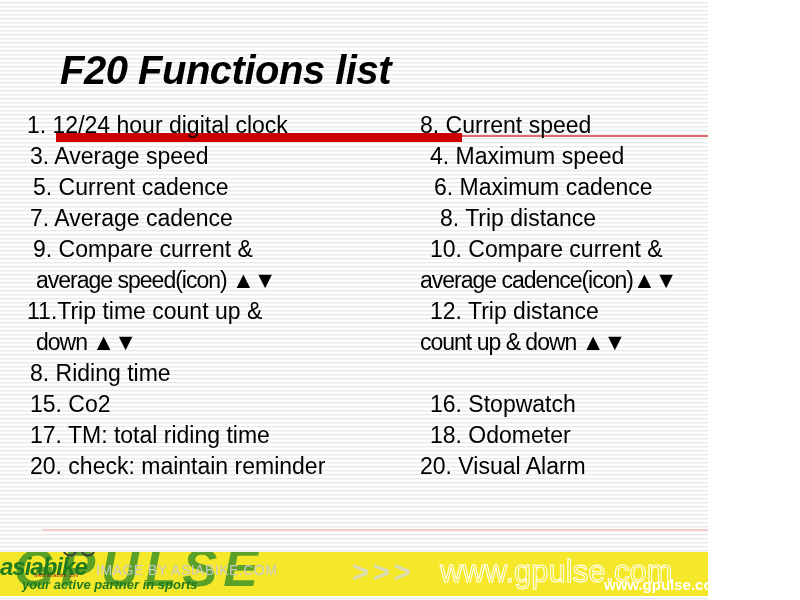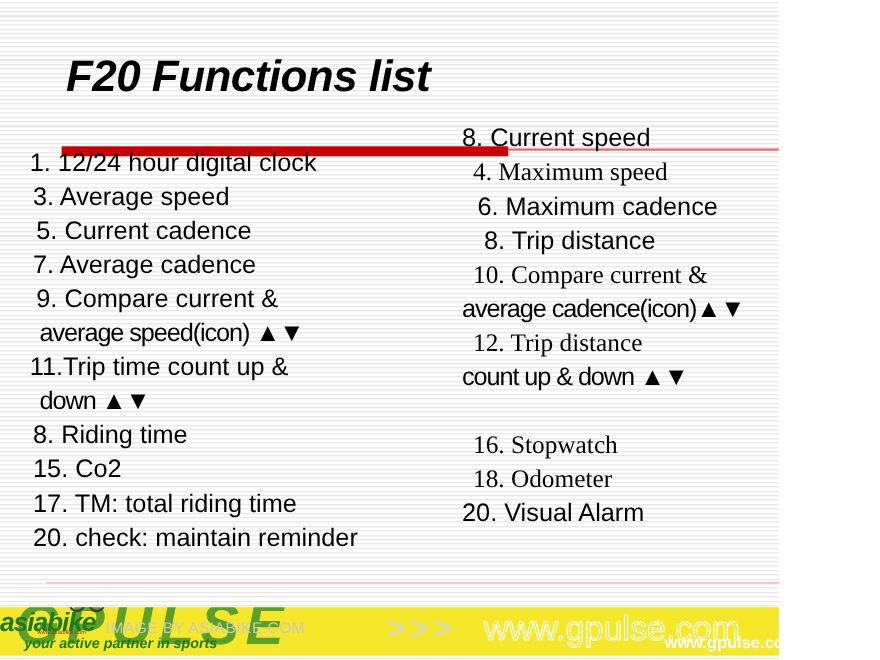--- a/index.html
+++ b/index.html
@@ -74,28 +74,28 @@
     height: 31px;
     line-height: 31px;
   }
   .col-left, .col-right {
     position: absolute;
     top: 0;
     font-size: 23px;
     color: #000000;
     white-space: nowrap;
   }
-  .col-left  { left: 27px; margin-top: 22px; }
+  .col-left  { left: 27px; }
   .col-right { left: 425px; }
 
   
   .ind-1  { left: 30px; }
   .ind-2  { left: 33px; }
   .ind-3  { left: 36px; }
-  .rind-1 { left: 430px; font-family: Liberation Serif, serif; }
+  .rind-1 { left: 430px; }
   .rind-2 { left: 434px; }
   .rind-3 { left: 440px; }
   .rind-0 { left: 420px; }
 
   .tri { letter-spacing: -1px; }
 
   
   #pink-line {
     position: absolute;
     left: 42px;

